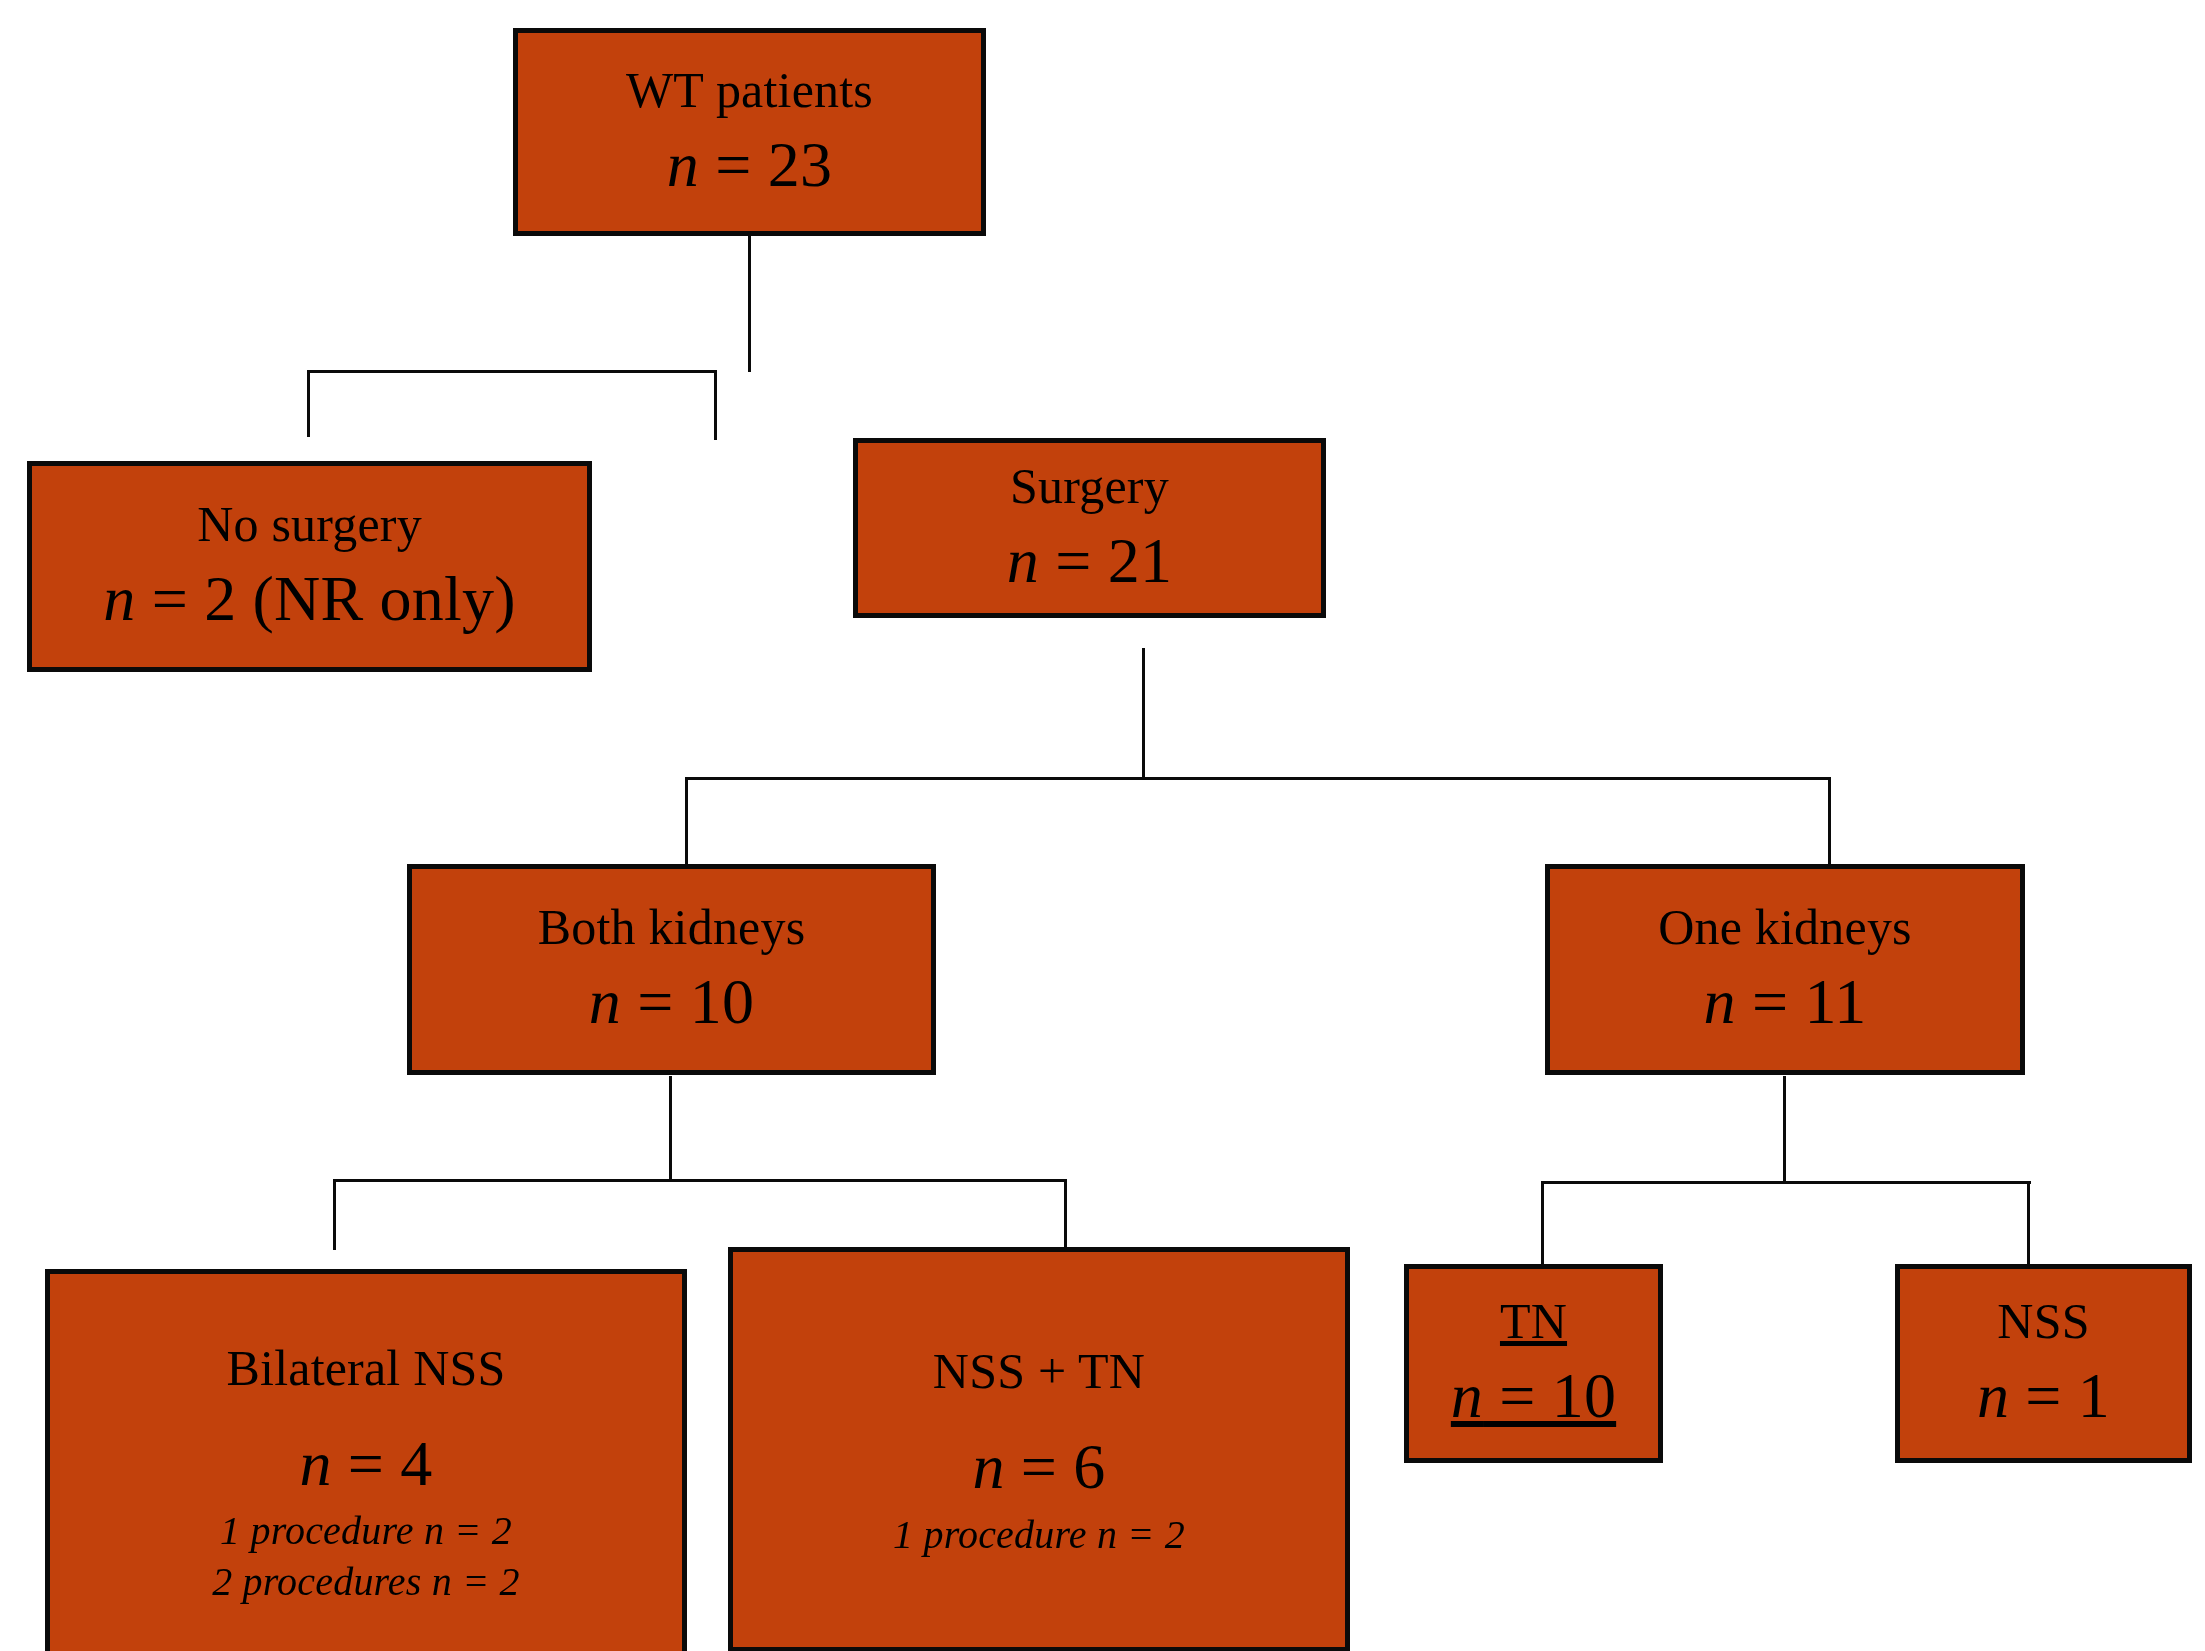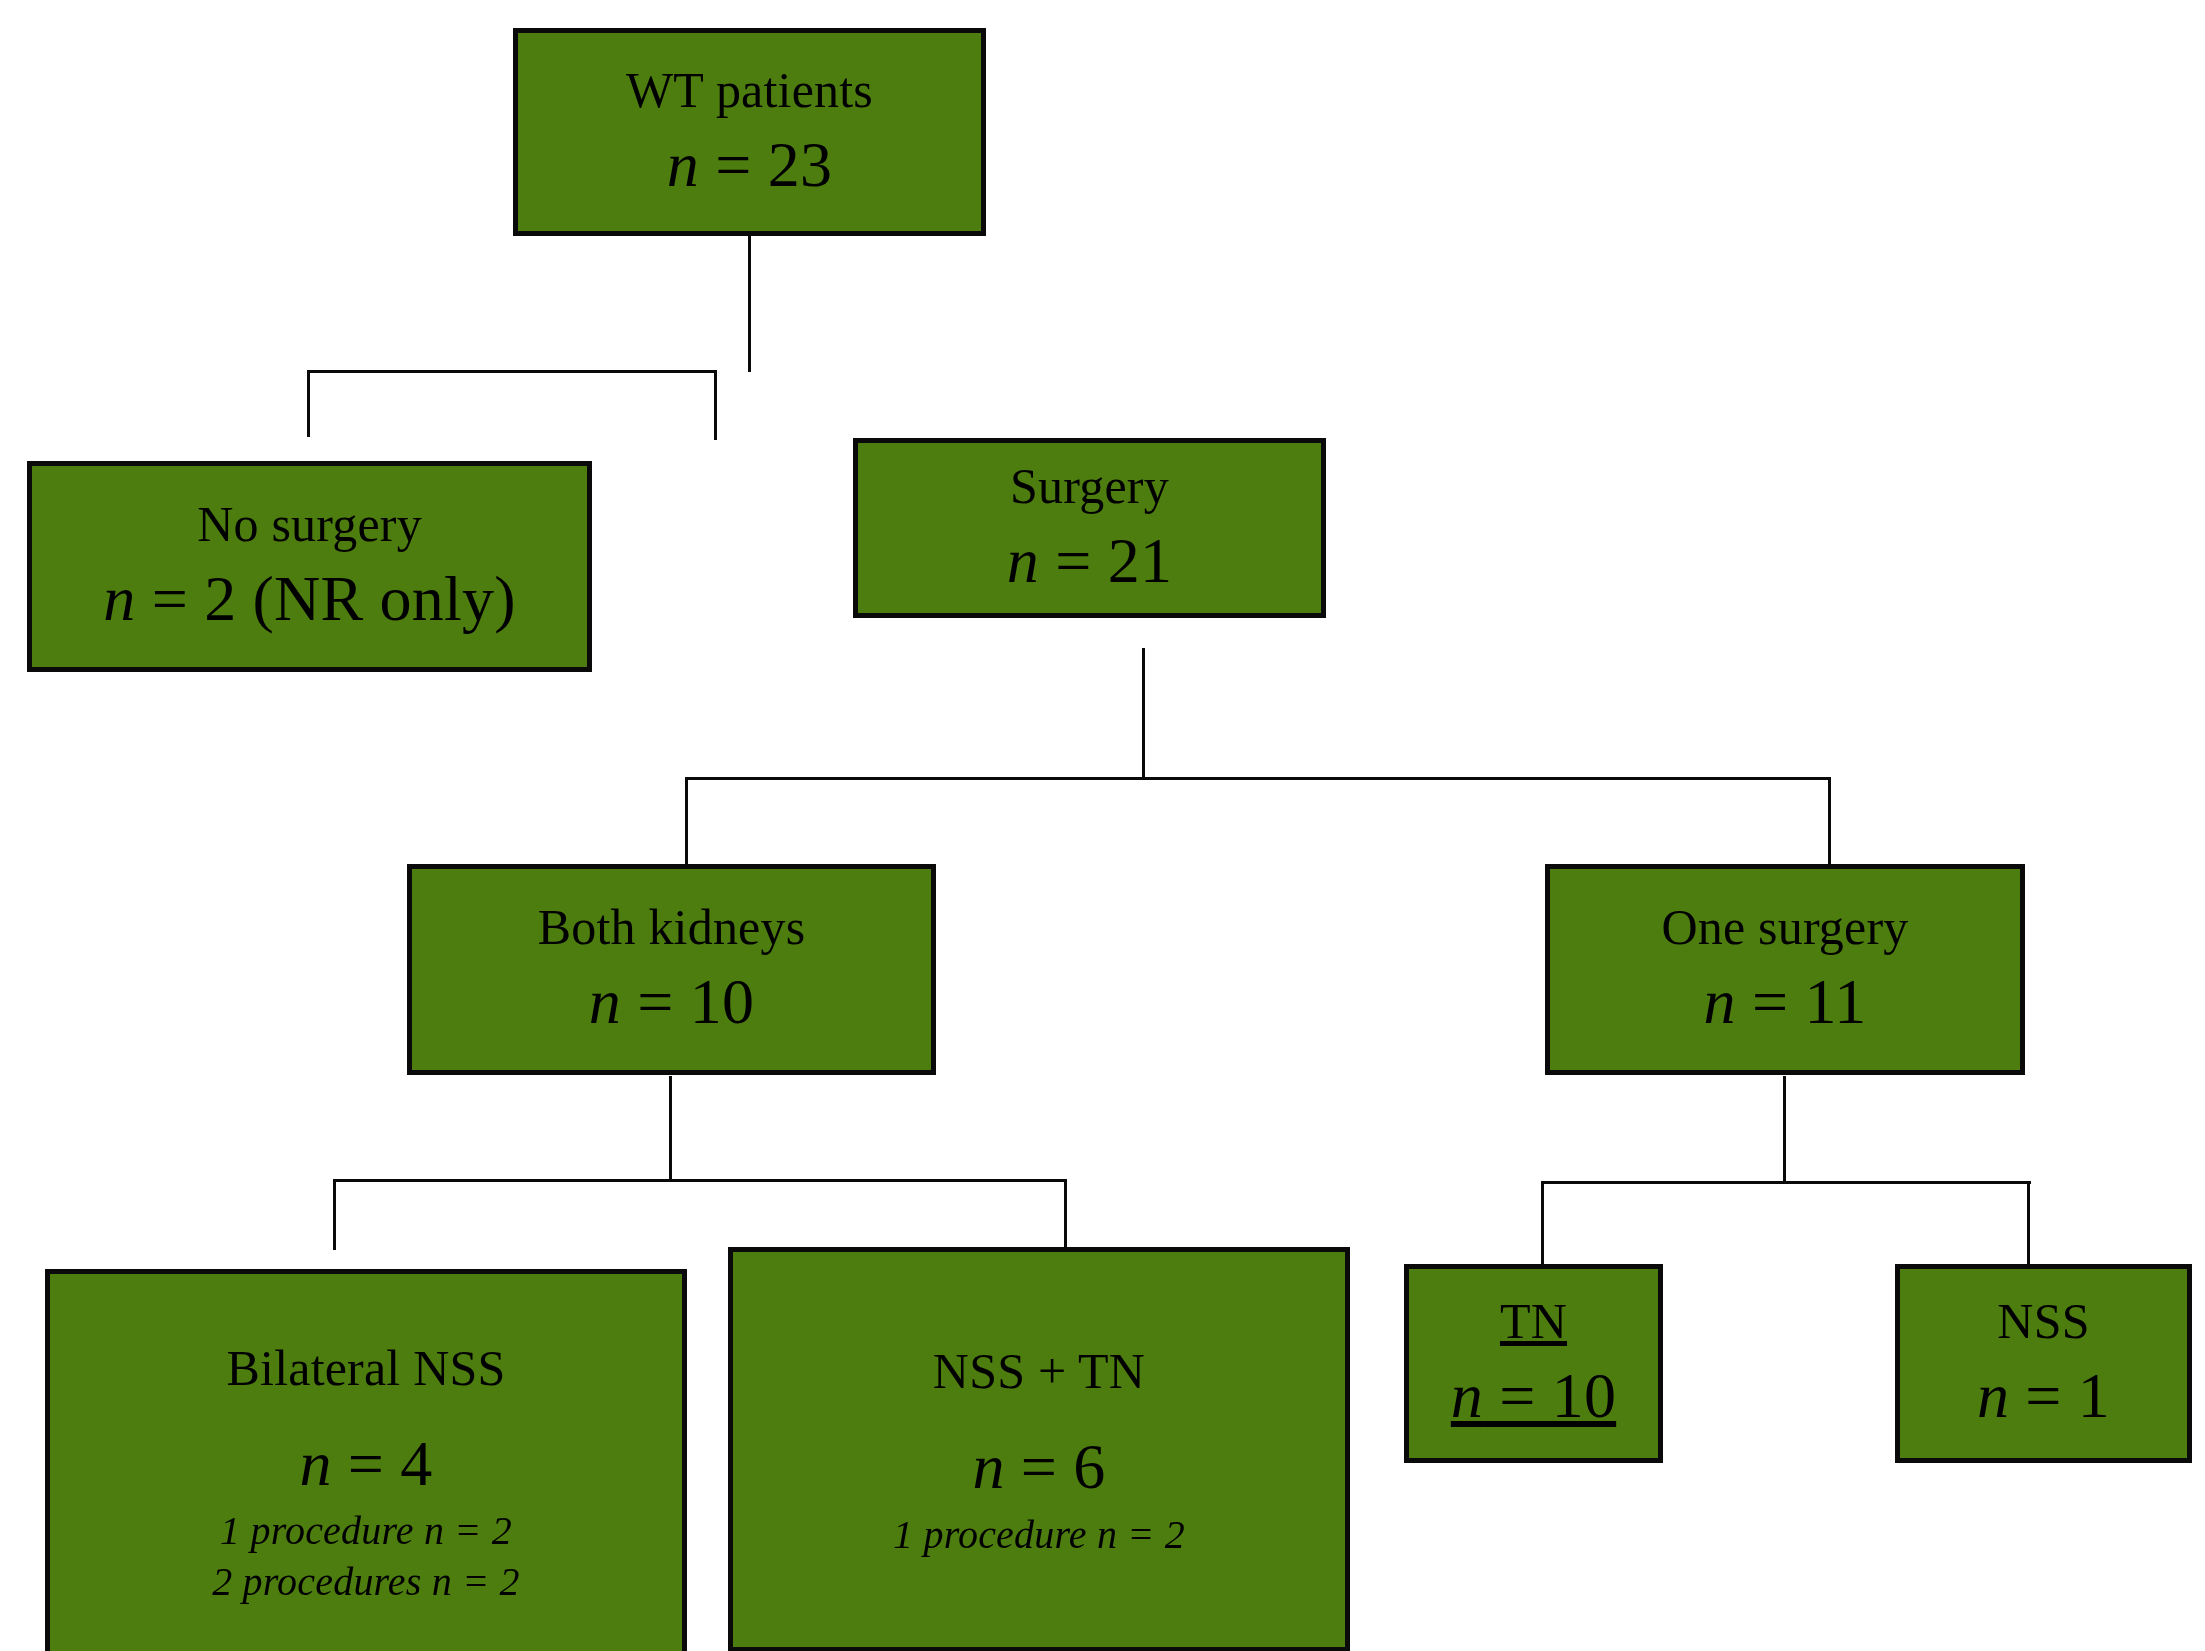--- a/index.html
+++ b/index.html
@@ -14,21 +14,21 @@
     height: 1652px;
     background: #ffffff;
     font-family: "Liberation Serif", "DejaVu Serif", serif;
     color: #000000;
     overflow: hidden;
   }
   
   .node {
     position: absolute;
     box-sizing: border-box;
-    background: #4d7c0f;
+    background: #c2410c;
     border: 5.7px solid #0a0a0a;
     display: flex;
     flex-direction: column;
     justify-content: center;
     text-align: center;
     z-index: 3;
   }
   .node .line {
     display: block;
     white-space: nowrap;
@@ -135,21 +135,21 @@
     <span class="line">Surgery</span>
     <span class="line count"><span class="nvar">n</span> = 21</span>
   </div>
 
   <div class="node" id="node-both">
     <span class="line">Both kidneys</span>
     <span class="line count"><span class="nvar">n</span> = 10</span>
   </div>
 
   <div class="node" id="node-one">
-    <span class="line">One surgery</span>
+    <span class="line">One kidneys</span>
     <span class="line count"><span class="nvar">n</span> = 11</span>
   </div>
 
   <div class="node" id="node-bilat-nss">
     <span class="line">Bilateral NSS</span>
     <span class="line count"><span class="nvar">n</span> = 4</span>
     <span class="line sub">1 procedure n = 2</span>
     <span class="line sub">2 procedures n = 2</span>
   </div>
 

